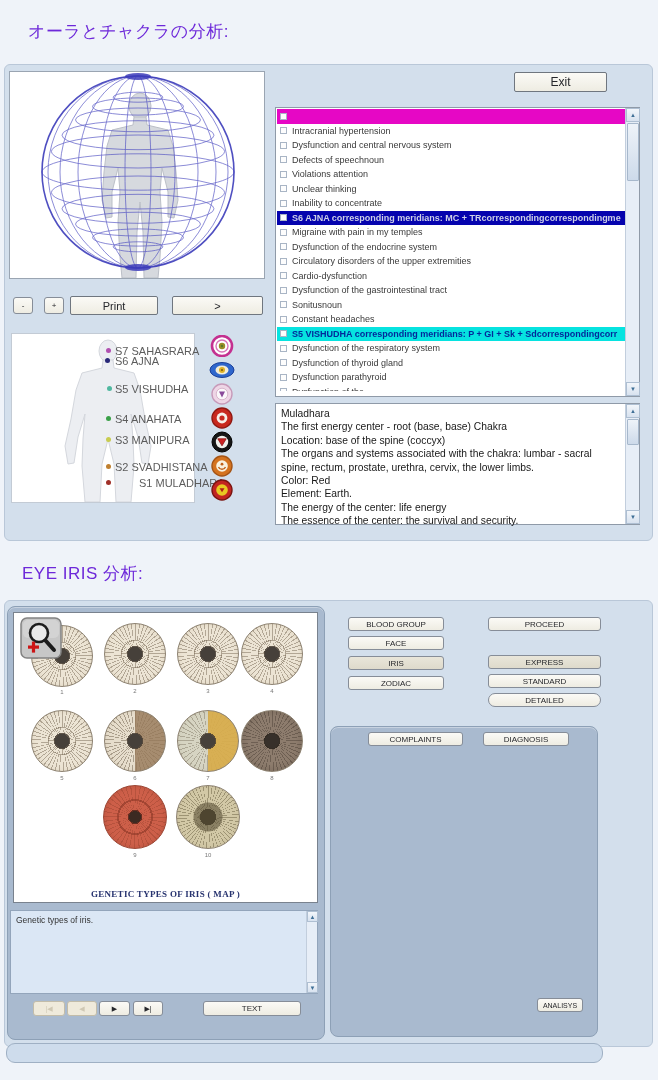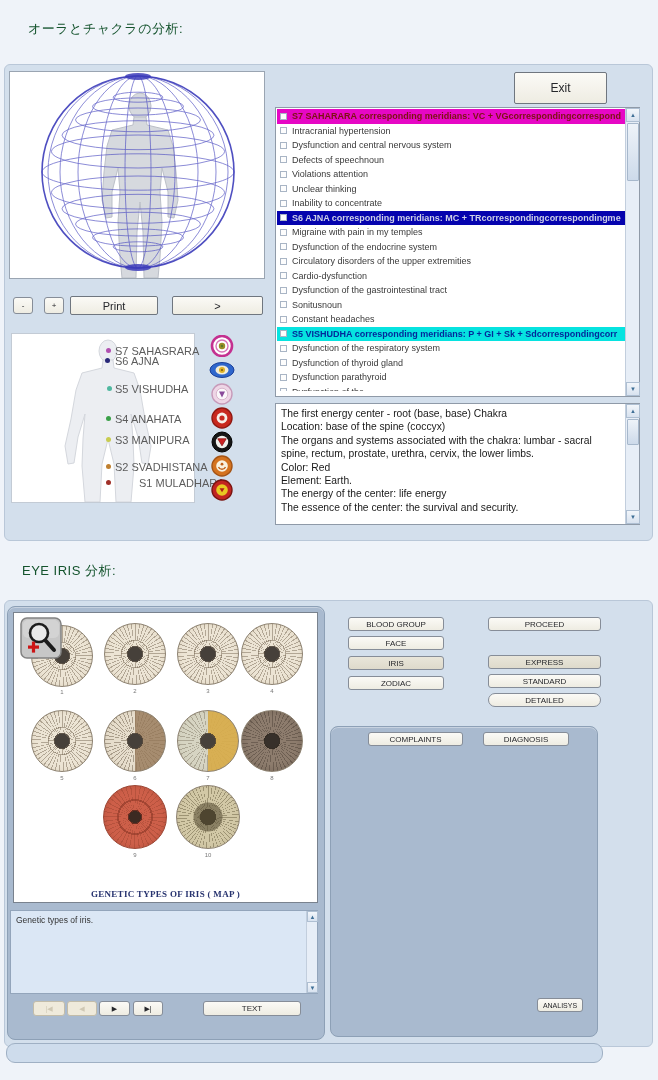--- a/index.html
+++ b/index.html
@@ -1,20 +1,20 @@
 <!DOCTYPE html>
 <html><head>
 <meta charset="utf-8">
 <style>
   * { margin:0; padding:0; box-sizing:border-box; }
   body { background:#eff3f9; font-family:"Liberation Sans", sans-serif; }
   .screen { position:relative; width:658px; height:1080px; background:#eff3f9; overflow:hidden; }
   .abs { position:absolute; }
 
-  .section-title { font-size:13px; color:#14532d; letter-spacing:.5px; }
+  .section-title { font-size:17px; color:#6d28d9; letter-spacing:.5px; }
 
   .panel { background:#d3dfec; border:1px solid #b9c7d8; border-radius:6px; }
   .subpanel { background:#a9bacf; border:1px solid #8da0b6; border-radius:8px; box-shadow: inset 0 1px 0 rgba(255,255,255,.35); }
   .whitebox { background:#ffffff; border:1px solid #9aa5b2; }
 
   .btn { display:flex; align-items:center; justify-content:center;
          background:linear-gradient(#fbfaf6,#eeece2); border:1px solid #868d98;
          border-radius:3px; font-size:8px; color:#26272b; cursor:default; }
   .btn.big { font-size:12px; border-radius:2px; border-color:#6f767f; }
   .btn.pressed { background:linear-gradient(#e9e6da,#dedacb); }
@@ -85,21 +85,21 @@
 </style>
 </head>
 <body>
 
 <div class="screen">
 
   <div class="abs section-title" style="left:28px; top:20px;">オーラとチャクラの分析:</div>
 
   <div class="abs panel" style="left:4px; top:64px; width:649px; height:477px;"></div>
 
-  <button class="abs btn big" style="left:514px; top:72px; width:93px; height:32px;">Exit</button>
+  <button class="abs btn big" style="left:514px; top:72px; width:93px; height:20px;">Exit</button>
 
   <div class="abs whitebox" style="left:9px; top:71px; width:256px; height:208px;">
     <svg width="254" height="206" viewBox="0 0 254 206">
 
       <g fill="#d2d5db" stroke="#b4b8c1" stroke-width="1" opacity="0.9">
         <ellipse cx="130" cy="34" rx="11" ry="13"></ellipse>
         <path d="M124 45 L136 45 L137 53 L158 58 L163 74 L166 100 L168 128 L164 146 L158 145 L158 120 L152 96 L150 120 L152 150 L150 185 L148 206 L134 206 L133 160 L130 130 L127 160 L126 206 L112 206 L110 185 L108 150 L110 120 L108 96 L102 120 L102 145 L96 146 L92 128 L94 100 L97 74 L102 58 L123 53 Z"></path>
       </g>
 
       <g fill="none" stroke="#4a4ac0" stroke-width="0.8" opacity="0.8">
@@ -194,21 +194,20 @@
       <circle cx="16" cy="11" r="10" fill="#c22420" stroke="#7a1410" stroke-width="1.4"></circle>
       <circle cx="16" cy="11" r="5.8" fill="#e8c822"></circle>
       <path d="M13.5 9.2 L18.5 9.2 L16 13.2 Z" fill="#b01c18"></path>
     </svg>
   </div>
 
   <div class="abs whitebox" style="left:275px; top:107px; width:365px; height:290px; border-color:#8f9aa8;">
     <div class="listrows">
       <div class="lrow hdr h1">
           <span class="cb"></span>
-          <span class="lbl">S7 SAHARARA corresponding meridians: VC + VGcorrespondingcorrespond</span>
         </div>
       <div class="lrow">
           <span class="cb"></span>
           <span class="lbl">Intracranial hypertension</span>
         </div>
       <div class="lrow">
           <span class="cb"></span>
           <span class="lbl">Dysfunction and central nervous system</span>
         </div>
       <div class="lrow">
@@ -282,20 +281,21 @@
     </div>
     <div class="sb" style="right:0; top:0; height:288px;">
       <div class="sb-btn" style="top:0;">▲</div>
       <div class="sb-thumb" style="top:15px; height:58px;"></div>
       <div class="sb-btn" style="bottom:0;">▼</div>
     </div>
   </div>
 
   <div class="abs whitebox" style="left:275px; top:403px; width:365px; height:122px; border-color:#8f9aa8;">
     <div class="abs info-text" style="left:5px; top:3px; width:340px;">
+      <div>Muladhara</div>
       <div>The first energy center - root (base, base) Chakra</div>
       <div>Location: base of the spine (coccyx)</div>
       <div>The organs and systems associated with the chakra: lumbar - sacral spine, rectum, prostate, urethra, cervix, the lower limbs.</div>
       <div>Color: Red</div>
       <div>Element: Earth.</div>
       <div>The energy of the center: life energy</div>
       <div>The essence of the center: the survival and security.</div>
     </div>
     <div class="sb" style="right:0; top:0; height:120px;">
       <div class="sb-btn" style="top:0;">▲</div>

